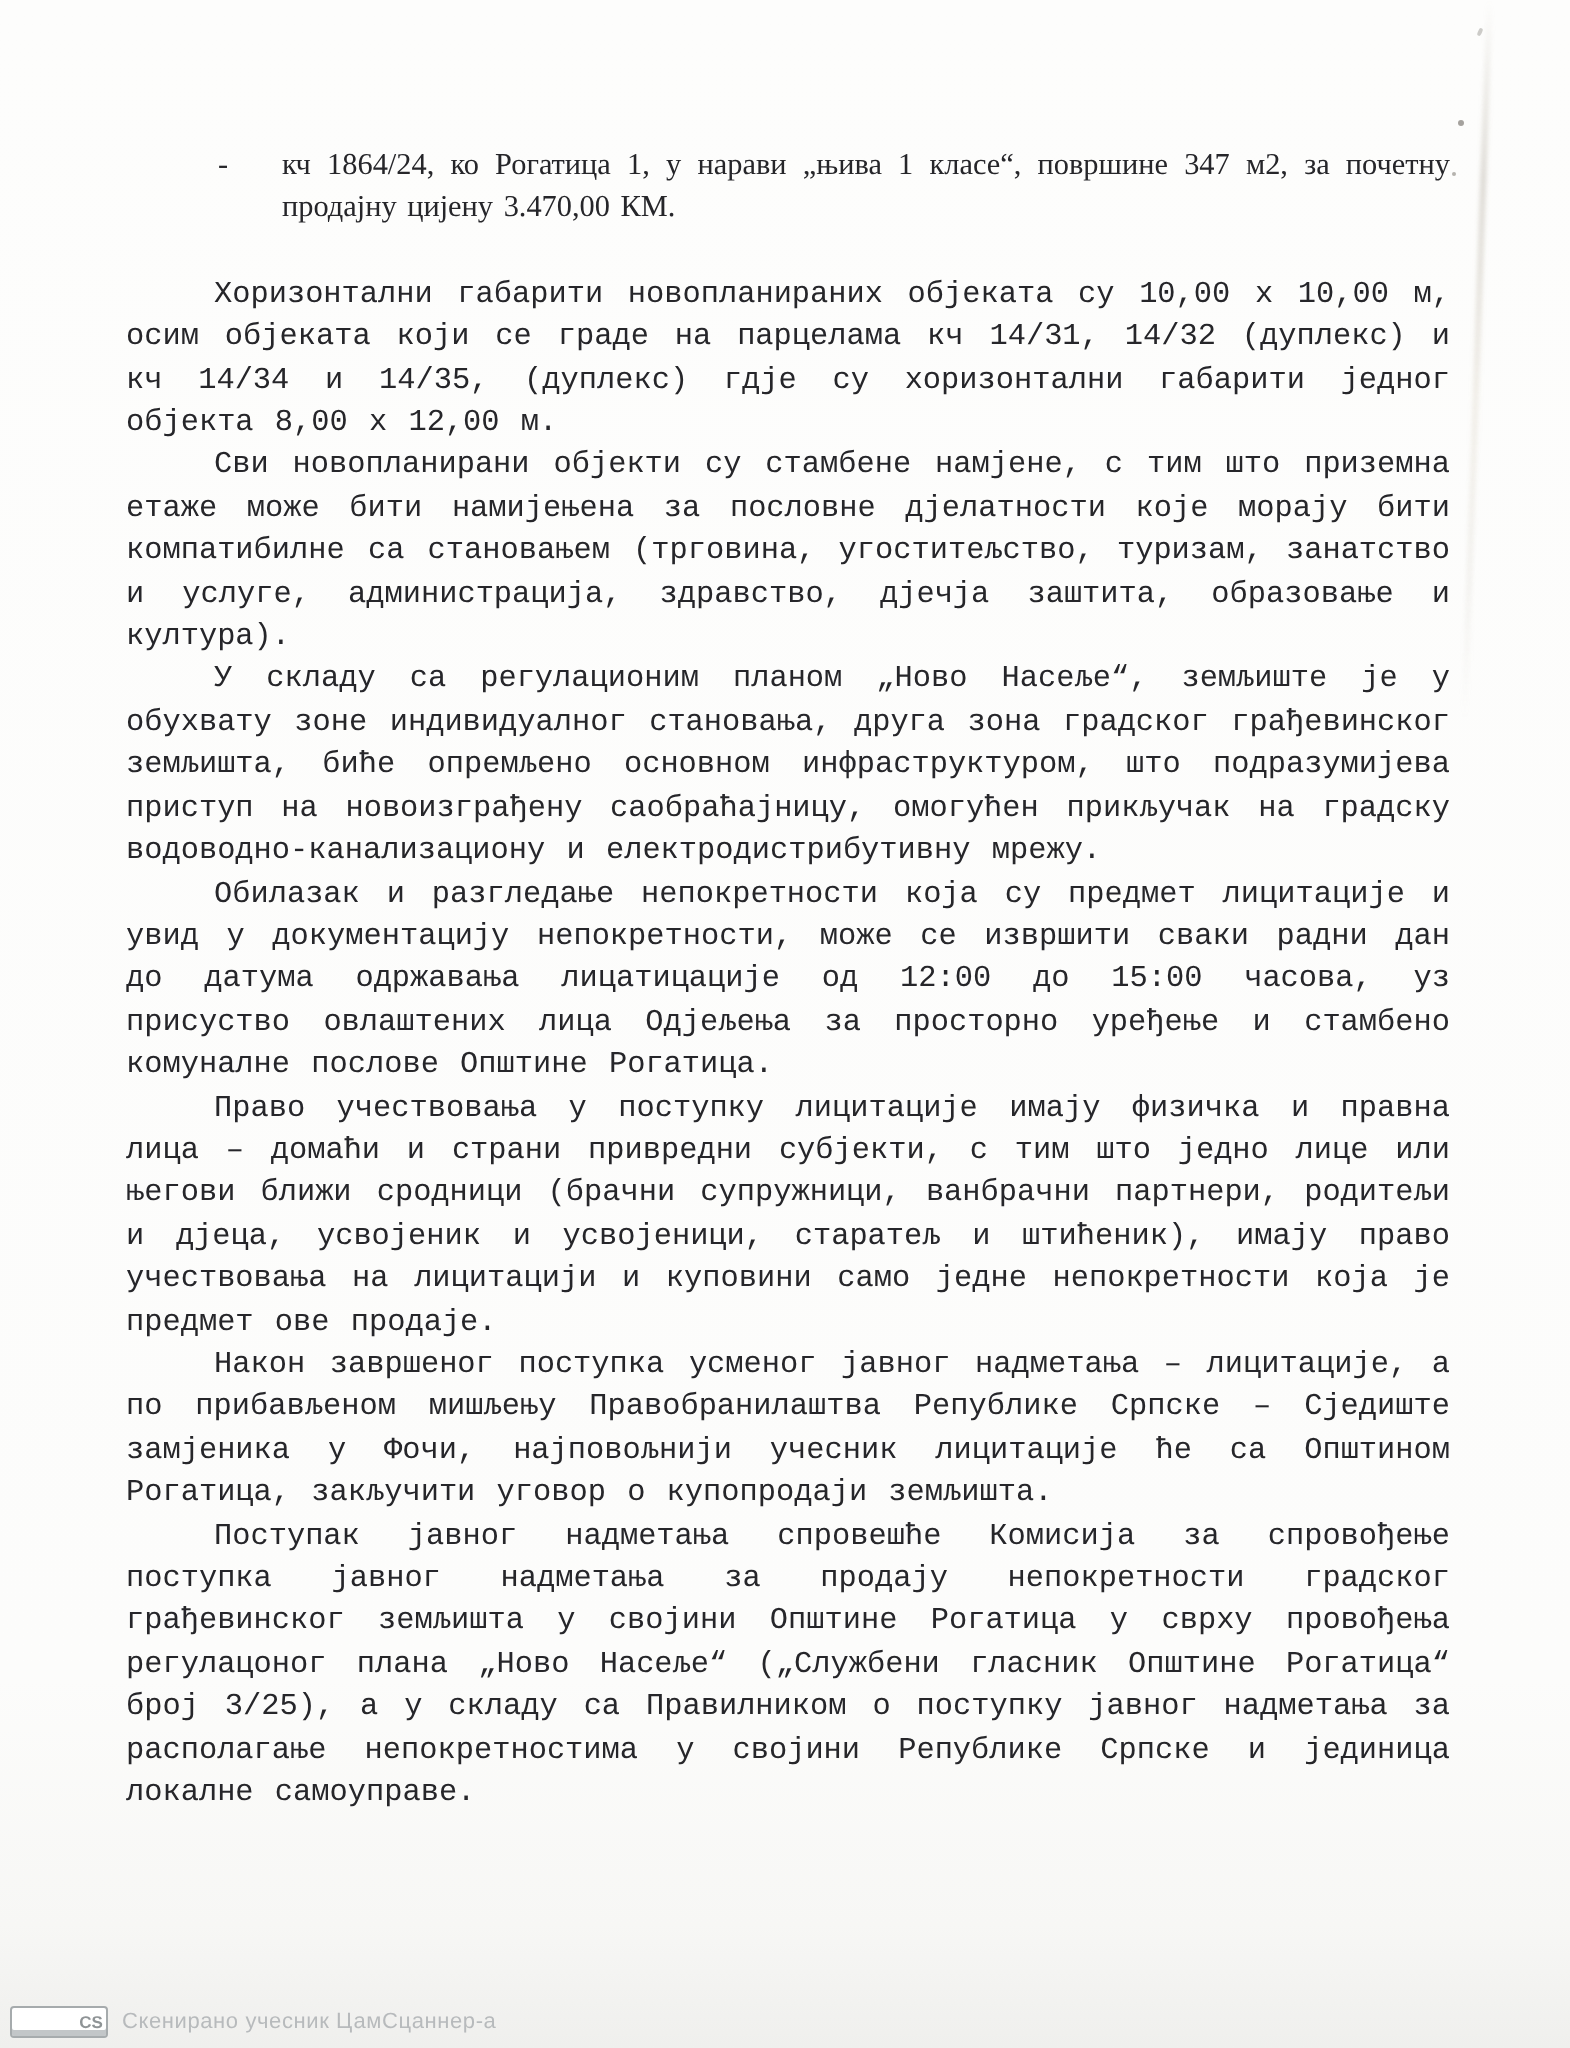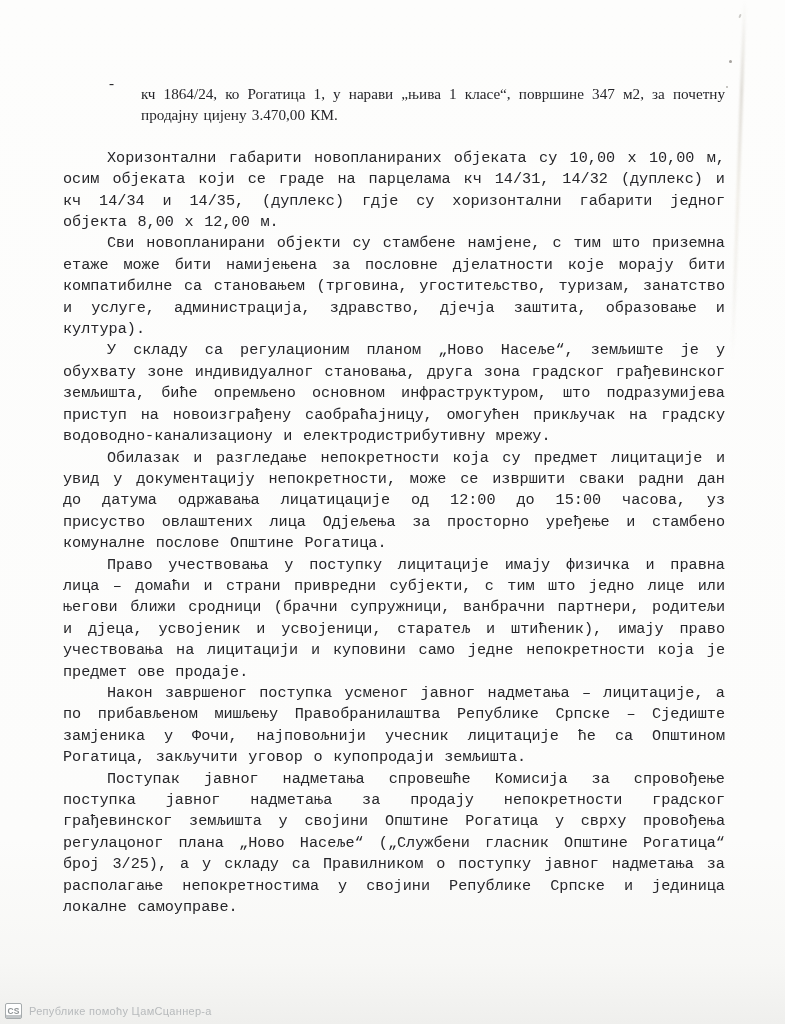--- a/index.html
+++ b/index.html
@@ -37,21 +37,20 @@
     margin-left: 46px;
     margin-bottom: 22px;
   }
   .marker {
     flex: 0 0 32px;
     width: 32px;
   }
   .bullet-text {
     flex: 1;
     text-align: justify;
-    margin-top: 11px;
   }
   .para {
     margin: 0;
     text-indent: 44px;
     font-family: Liberation Mono, monospace;
   }
   
   .crease {
     position: absolute;
     right: 45px;
@@ -92,20 +91,21 @@
     height: 14px;
     border: 1.5px solid #a6abad;
     border-radius: 2px;
     background: #ffffff;
     box-shadow: inset 0 -3px 0 #c2c6c8;
     font-family: "Liberation Sans", sans-serif;
     font-weight: bold;
     font-size: 8.5px;
     color: #8f9496;
     letter-spacing: 0;
+    padding-left: 32px;
   }
   .cs-text {
     font-family: "Liberation Sans", sans-serif;
     font-size: 11px;
     color: #b7babc;
     letter-spacing: .3px;
   }
 </style>
 </head>
 <body>
@@ -128,16 +128,16 @@
         <p class="para">У складу са регулационим планом „Ново Насеље“, земљиште је у обухвату зоне индивидуалног становања, друга зона градског грађевинског земљишта, биће опремљено основном инфраструктуром, што подразумијева приступ на новоизграђену саобраћајницу, омогућен прикључак на градску водоводно-канализациону и електродистрибутивну мрежу.</p>
         <p class="para">Обилазак и разгледање непокретности која су предмет лицитације и увид у документацију непокретности, може се извршити сваки радни дан до датума одржавања лицатицације од 12:00 до 15:00 часова, уз присуство овлаштених лица Одјељења за просторно уређење и стамбено комуналне послове Општине Рогатица.</p>
         <p class="para">Право учествовања у поступку лицитације имају физичка и правна лица – домаћи и страни привредни субјекти, с тим што једно лице или његови ближи сродници (брачни супружници, ванбрачни партнери, родитељи и дјеца, усвојеник и усвојеници, старатељ и штићеник), имају право учествовања на лицитацији и куповини само једне непокретности која је предмет ове продаје.</p>
         <p class="para">Након завршеног поступка усменог јавног надметања – лицитације, а по прибављеном мишљењу Правобранилаштва Републике Српске – Сједиште замјеника у Фочи, најповољнији учесник лицитације ће са Општином Рогатица, закључити уговор о купопродаји земљишта.</p>
         <p class="para">Поступак јавног надметања спровешће Комисија за спровођење поступка јавног надметања за продају непокретности градског грађевинског земљишта у својини Општине Рогатица у сврху провођења регулацоног плана „Ново Насеље“ („Службени гласник Општине Рогатица“ број 3/25), а у складу са Правилником о поступку јавног надметања за располагање непокретностима у својини Републике Српске и јединица локалне самоуправе.</p>
       </div>
   </div>
 
   <div class="footer">
     <span class="cs-badge">CS</span>
-    <span class="cs-text">Републике помоћу ЦамСцаннер-а</span>
+    <span class="cs-text">Скенирано учесник ЦамСцаннер-а</span>
   </div>
 
 </div>
 
 </body></html>

